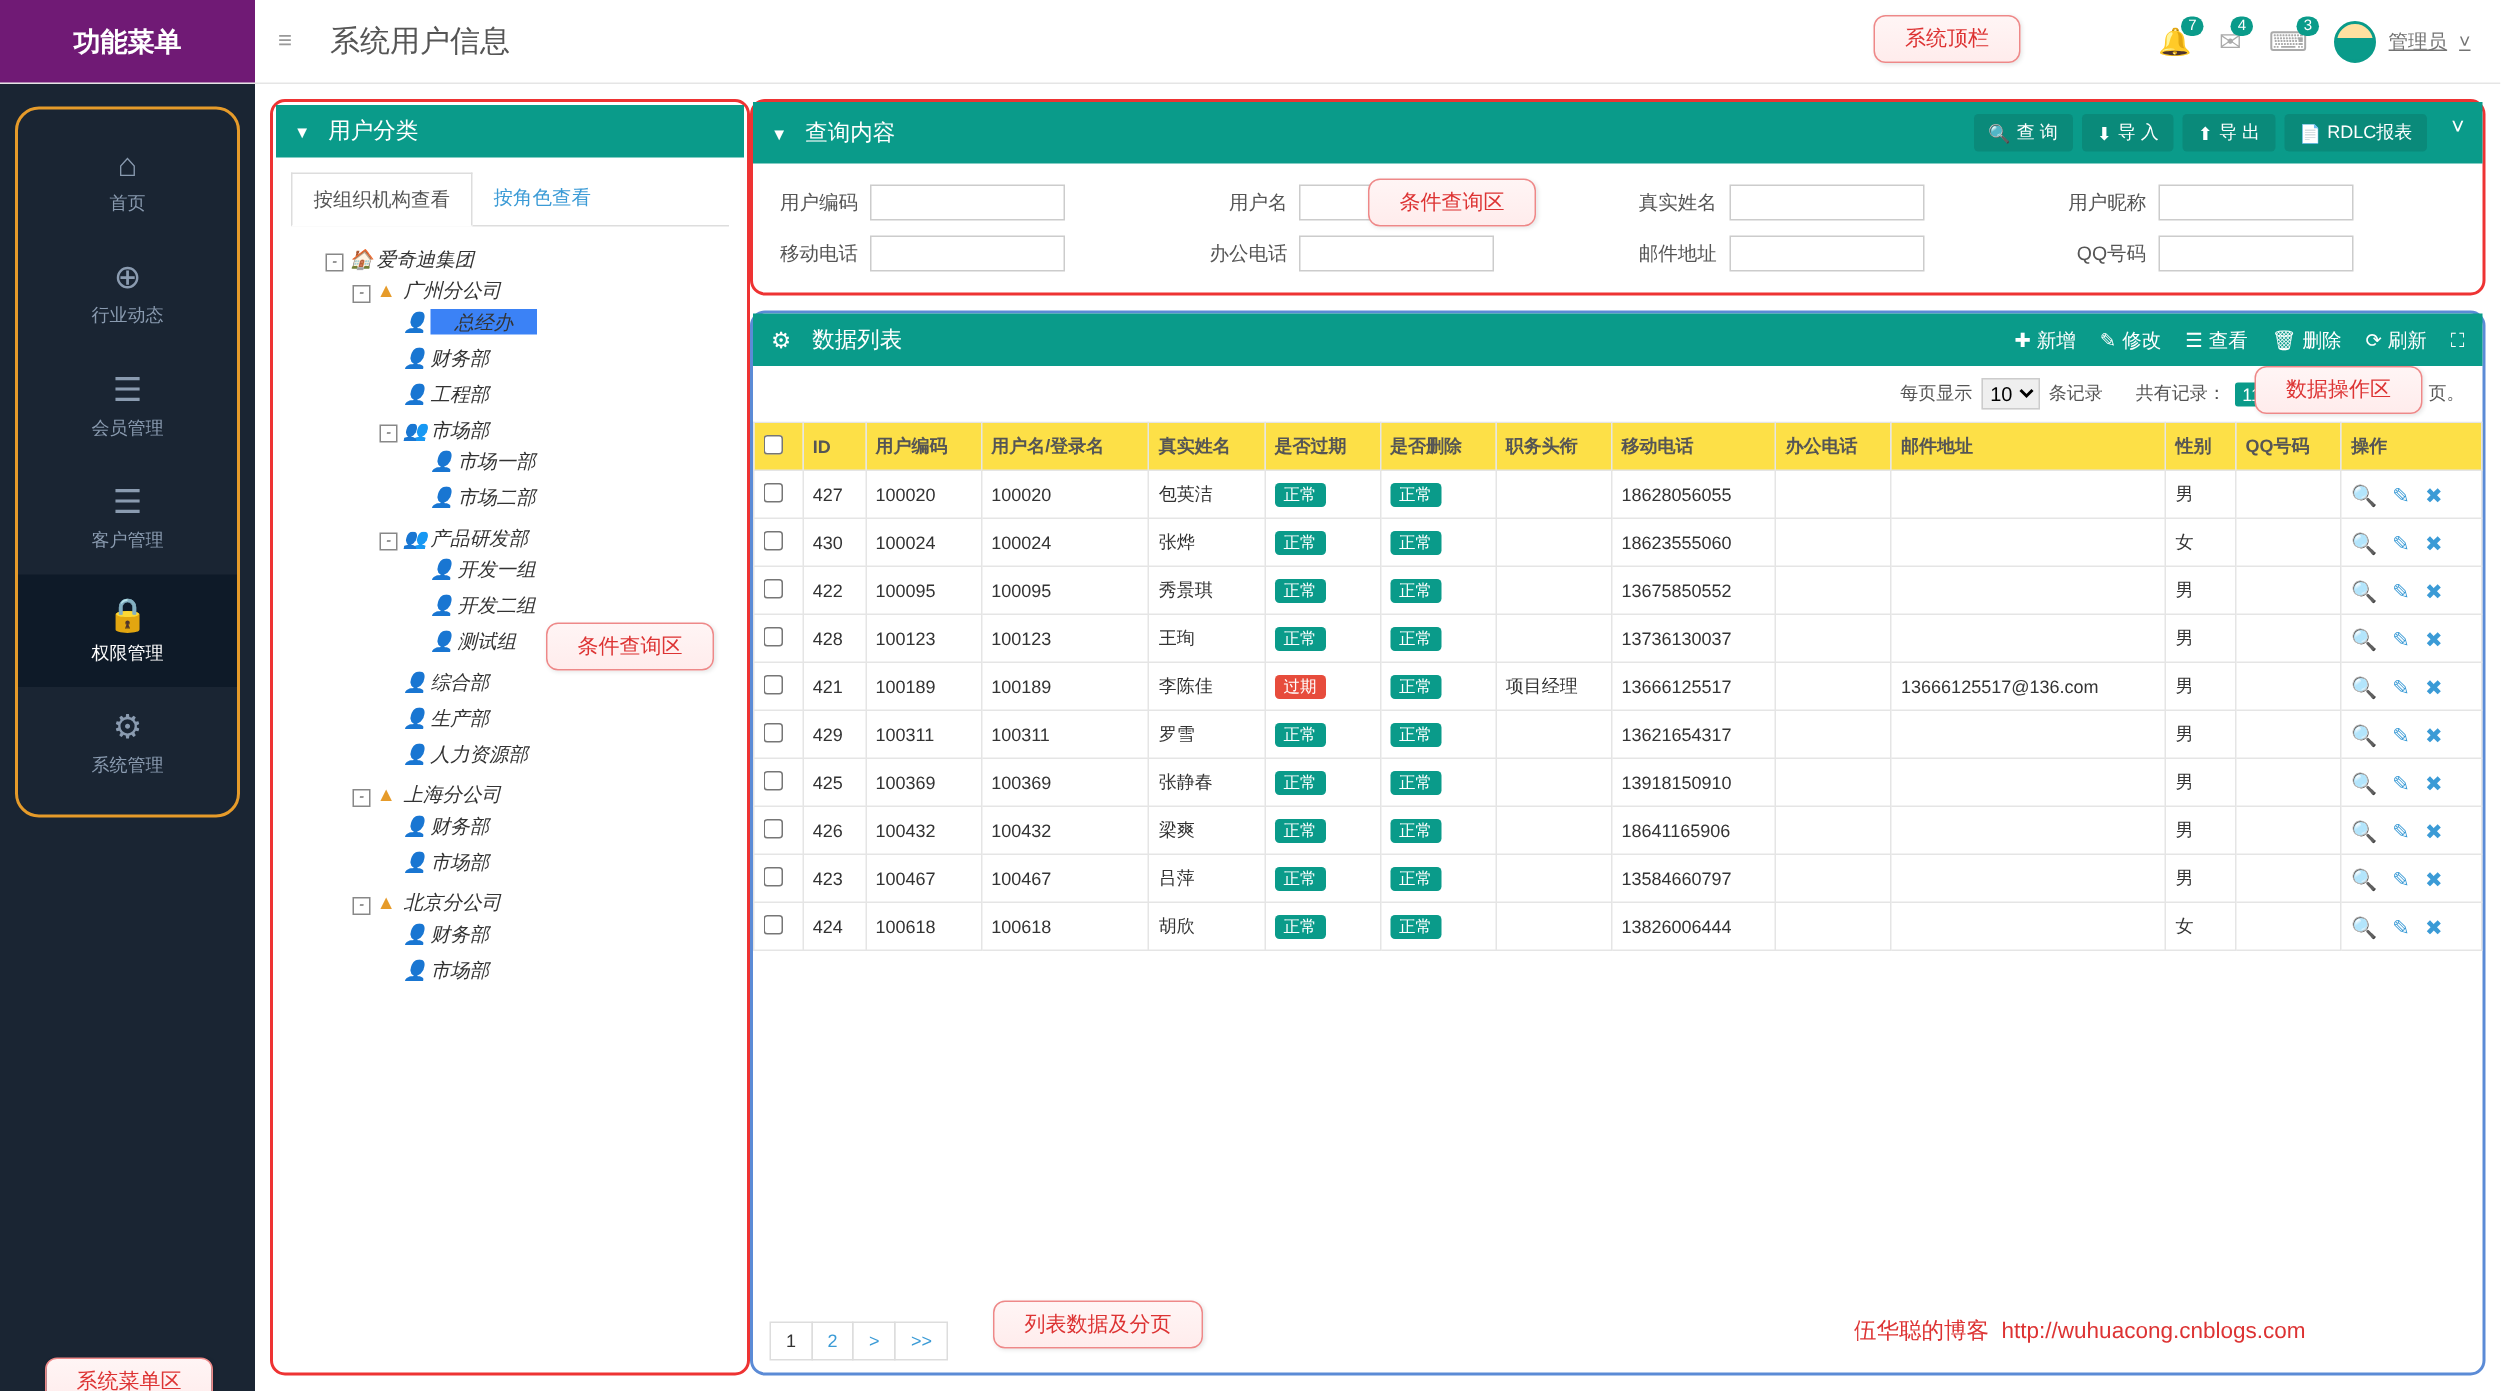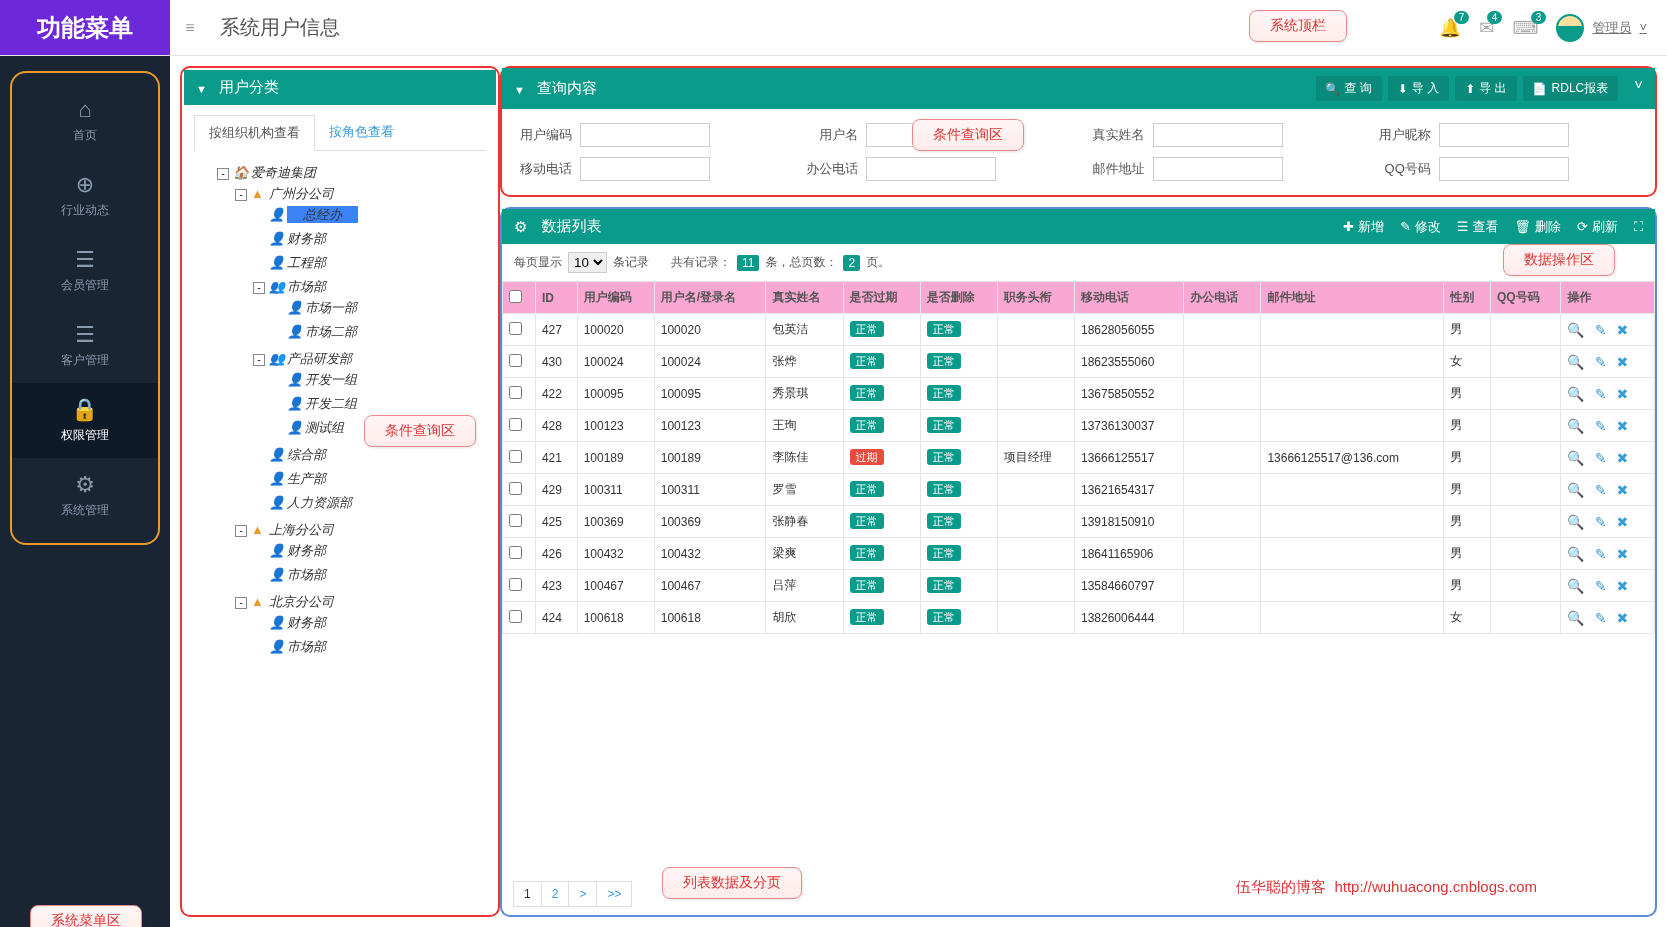--- a/index.html
+++ b/index.html
@@ -1,19 +1,19 @@
 <!DOCTYPE html>
 <html><head>
 <meta charset="utf-8">
 <style>
 * { box-sizing: border-box; margin: 0; padding: 0; }
 body { font-family: "Microsoft YaHei", Arial, sans-serif; font-size: 13px; color: #333; background: #fff; }
 
 .topbar { height: 56px; display: flex; align-items: center; background: #fff; border-bottom: 1px solid #e5e5e5; position: relative; }
-.topbar-left { width: 170px; background: #6d28d9; color: #fff; height: 100%; display: flex; align-items: center; justify-content: center; font-size: 24px; font-weight: bold; }
+.topbar-left { width: 170px; background: #701a75; color: #fff; height: 100%; display: flex; align-items: center; justify-content: center; font-size: 18px; font-weight: bold; }
 .topbar-toggle { width: 40px; text-align: center; color: #999; cursor: pointer; font-size: 16px; }
 .topbar-title { font-size: 20px; color: #555; margin-left: 10px; }
 .topbar-right { margin-left: auto; display: flex; align-items: center; gap: 18px; padding-right: 20px; }
 .topbar-icon { position: relative; color: #aaa; font-size: 18px; cursor: pointer; }
 .topbar-badge { position: absolute; top: -6px; right: -8px; background: #0a9b8a; color: #fff; border-radius: 8px; font-size: 10px; padding: 1px 5px; }
 .user-area { display: flex; align-items: center; gap: 8px; color: #737373; cursor: pointer; text-decoration: underline; }
 .avatar { width: 28px; height: 28px; border-radius: 50%; background: linear-gradient(#ffe0a0 40%, #0a9b8a 40%); border: 2px solid #0a9b8a; }
 
 .layout { display: flex; height: calc(100vh - 56px); }
 .sidebar { width: 170px; background: #1a2533; color: #8a9bb0; overflow-y: auto; padding: 10px 0; position: relative; }
@@ -55,27 +55,27 @@
 .query-grid { display: grid; grid-template-columns: repeat(4, 1fr); gap: 10px 20px; padding: 14px; }
 .query-field { display: flex; align-items: center; gap: 8px; }
 .query-field label { width: 56px; text-align: right; font-size: 13px; color: #555; }
 .query-field input { flex: 1; border: 1px solid #ccc; padding: 4px 6px; font-size: 12px; max-width: 130px; }
 
 .data-panel { border: 2px solid #5b8bd6; border-radius: 10px; flex: 1; display: flex; flex-direction: column; }
 .data-header { display: flex; align-items: center; }
 .data-actions { margin-left: auto; display: flex; gap: 16px; font-size: 13px; }
 .data-action { color: #fff; cursor: pointer; display: inline-flex; align-items: center; gap: 4px; }
 
-.data-info { padding: 8px 12px; font-size: 12px; color: #555; display: flex; align-items: center; gap: 6px; }
+.data-info { padding: 8px 12px; font-size: 12px; color: #555; display: flex; align-items: center; gap: 6px; justify-content: flex-end; }
 .data-info select { border: 1px solid #ccc; padding: 1px; }
 .data-info .badge { background: #0a9b8a; color: #fff; padding: 1px 5px; border-radius: 2px; }
 
 .data-table { width: 100%; border-collapse: collapse; font-size: 12px; }
 .data-table th, .data-table td { border: 1px solid #e5e5e5; padding: 7px 6px; text-align: left; }
-.data-table th { background: #f9a8d4; color: #555; font-weight: bold; }
+.data-table th { background: #fde047; color: #555; font-weight: bold; }
 .status-normal { background: #0a9b8a; color: #fff; padding: 2px 6px; border-radius: 3px; font-size: 11px; }
 .status-expired { background: #e74c3c; color: #fff; padding: 2px 6px; border-radius: 3px; font-size: 11px; }
 .row-actions { color: #3b9bd6; display: flex; gap: 10px; font-size: 14px; }
 .row-actions span { cursor: pointer; }
 
 .pagination { padding: 8px 12px; display: flex; gap: 0; }
 .page-btn { border: 1px solid #ddd; padding: 5px 10px; cursor: pointer; color: #555; font-size: 12px; margin-left: -1px; }
 .page-btn.active { background: #fff; color: #333; }
 .page-btn.link { color: #3b9bd6; }
 

